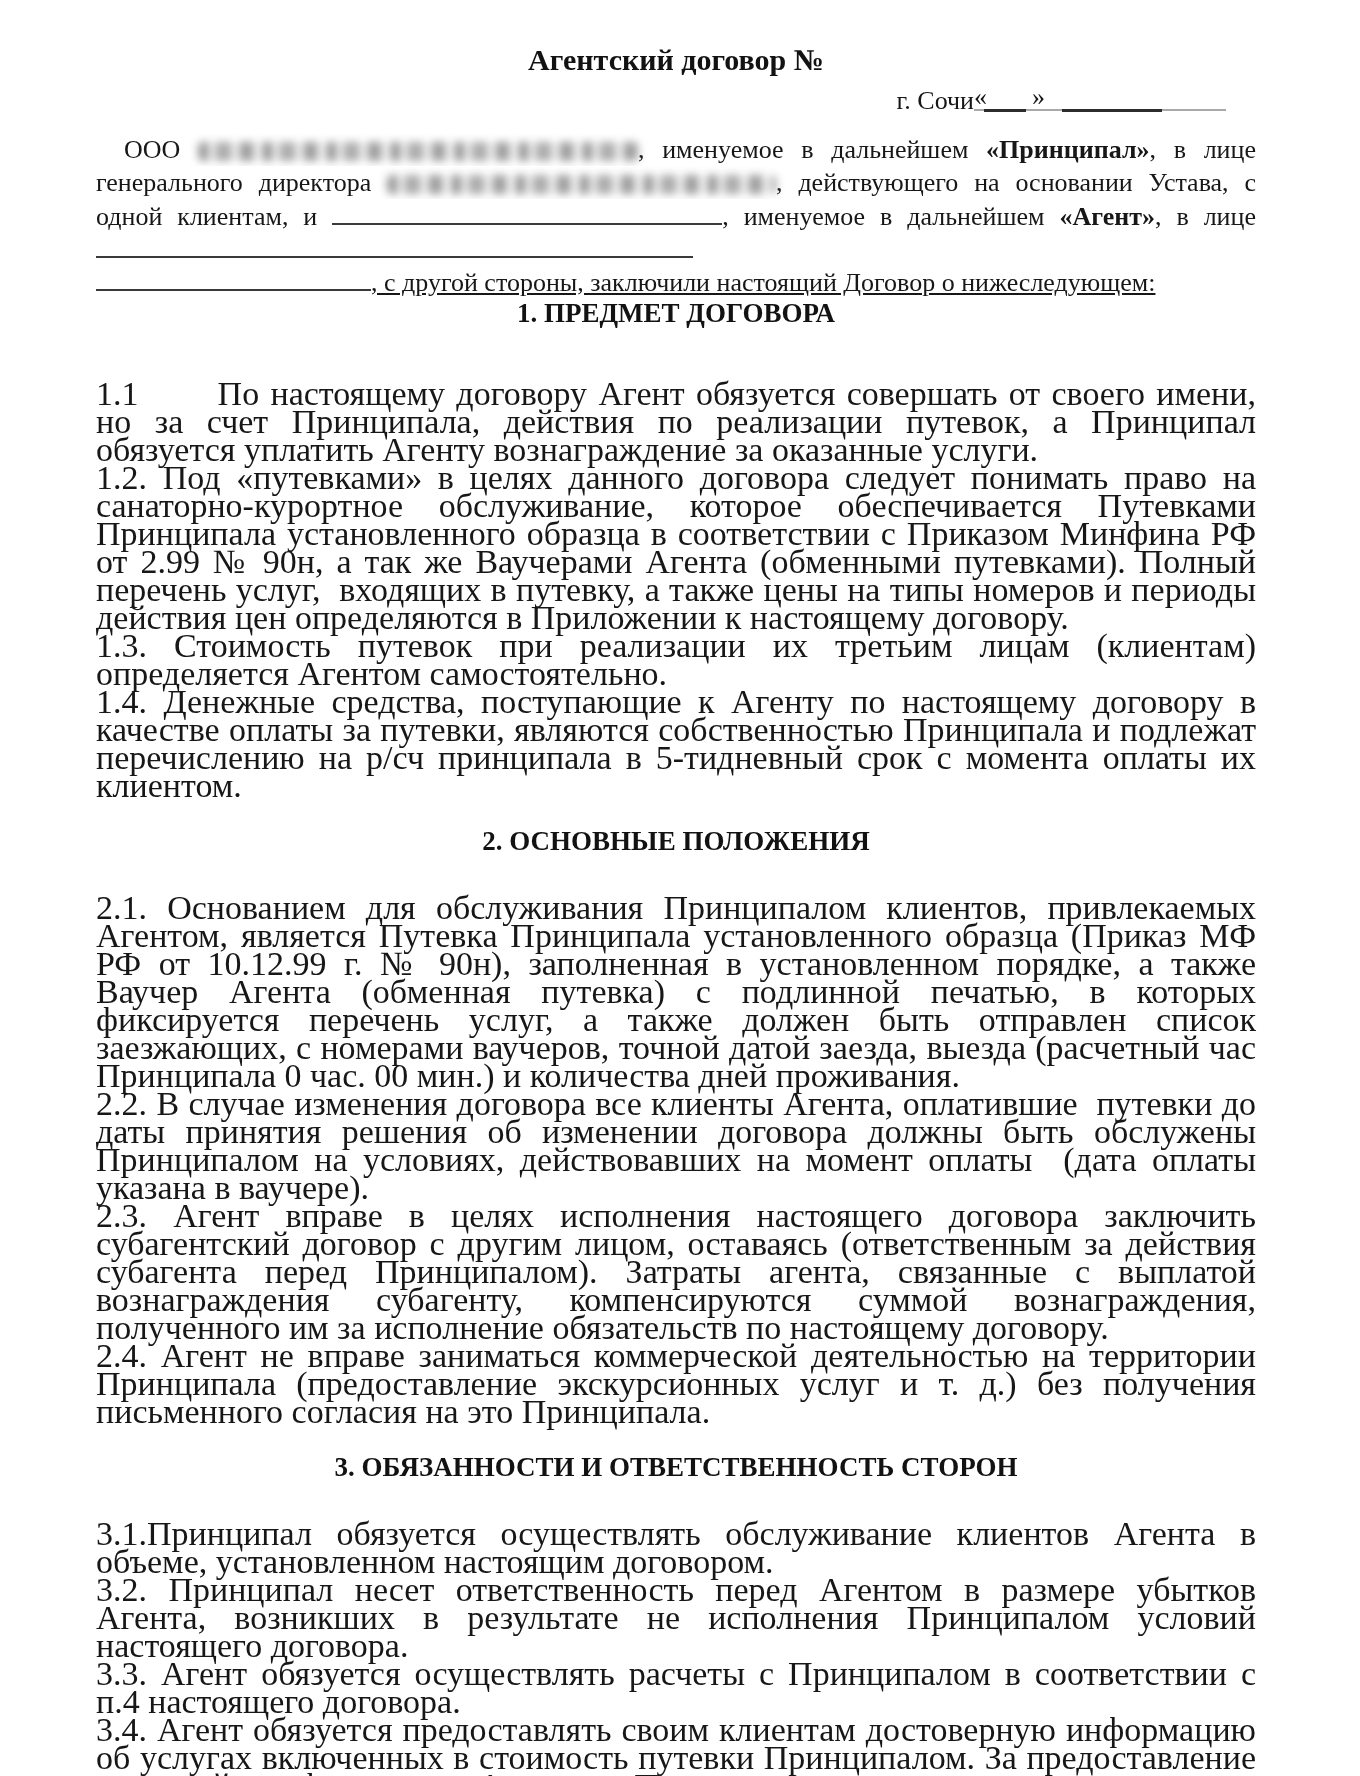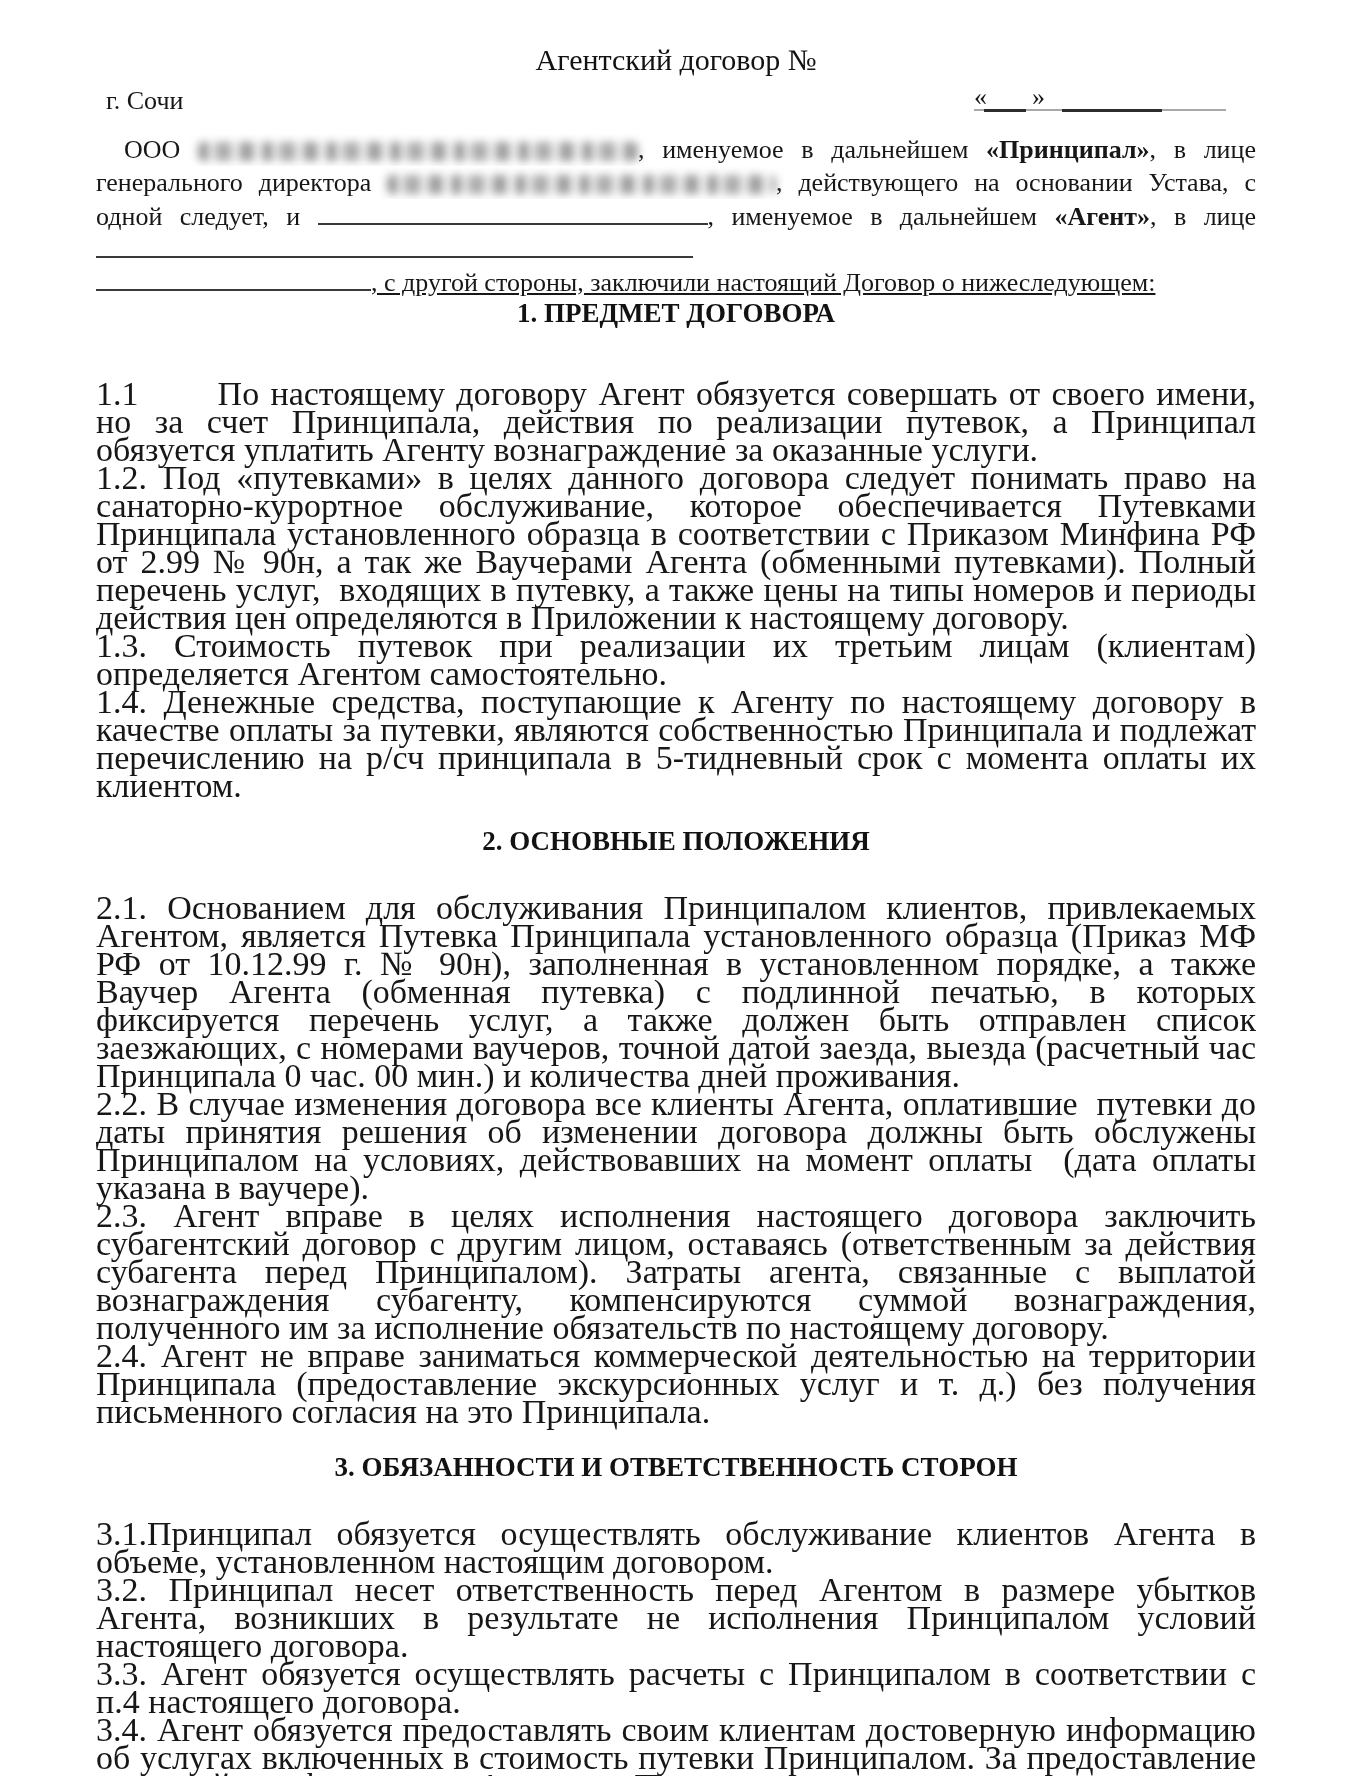--- a/index.html
+++ b/index.html
@@ -8,25 +8,25 @@
     background:#ffffff;color:#171717;
     font-family:"Liberation Serif","DejaVu Serif",serif;
   }
   .page{
     width:1360px;height:1776px;box-sizing:border-box;
     padding:42px 104px 0 96px;
   }
   
   .doc-title{
     margin:0;text-align:center;
-    font-size:30px;line-height:36px;font-weight:normal;color:#121212;
+    font-size:30px;line-height:36px;font-weight:bold;color:#121212;
   }
   
   .city-date{
-    display:flex;justify-content:space-between;align-items:flex-end;
+    display:flex;justify-content:flex-end;align-items:flex-end;
     margin-top:6px;font-size:26px;line-height:33px;
   }
   .city{margin-left:10px;}
   .date-block{position:relative;display:inline-block;width:252px;height:33px;margin-right:30px;}
   .date-gray-line{position:absolute;left:0;right:0;bottom:6px;height:2px;background:#a9a9a9;}
   .date-q1{position:absolute;left:0;bottom:4px;font-size:26px;}
   .date-q2{position:absolute;left:58px;bottom:4px;font-size:26px;}
   .date-seg-day{position:absolute;left:10px;bottom:5px;width:42px;height:3px;background:#2d2d2d;}
   .date-seg-month{position:absolute;left:88px;bottom:5px;width:100px;height:3px;background:#2d2d2d;}
   
@@ -83,21 +83,21 @@
   </div>
 
   <div class="intro">
     <div class="iline first">
       <span>ООО </span><span class="redact company"></span><span>, именуемое в дальнейшем </span><b>«Принципал»</b><span>, в лице</span>
     </div>
     <div class="iline">
       <span>генерального директора </span><span class="redact director"></span><span>, действующего на основании Устава, с</span>
     </div>
     <div class="iline">
-      <span>одной следует, и </span><span class="blank b1"></span><span>, именуемое в дальнейшем </span><b>«Агент»</b><span>, в лице</span>
+      <span>одной клиентам, и </span><span class="blank b1"></span><span>, именуемое в дальнейшем </span><b>«Агент»</b><span>, в лице</span>
     </div>
     <div class="iline">
       <span class="blank b2"></span>
     </div>
     <div class="iline last">
       <span class="blank b3"></span><span>, с другой стороны, заключили настоящий Договор о нижеследующем:</span>
     </div>
   </div>
 
   <h2 class="sec-heading h1st">1. ПРЕДМЕТ ДОГОВОРА</h2>

